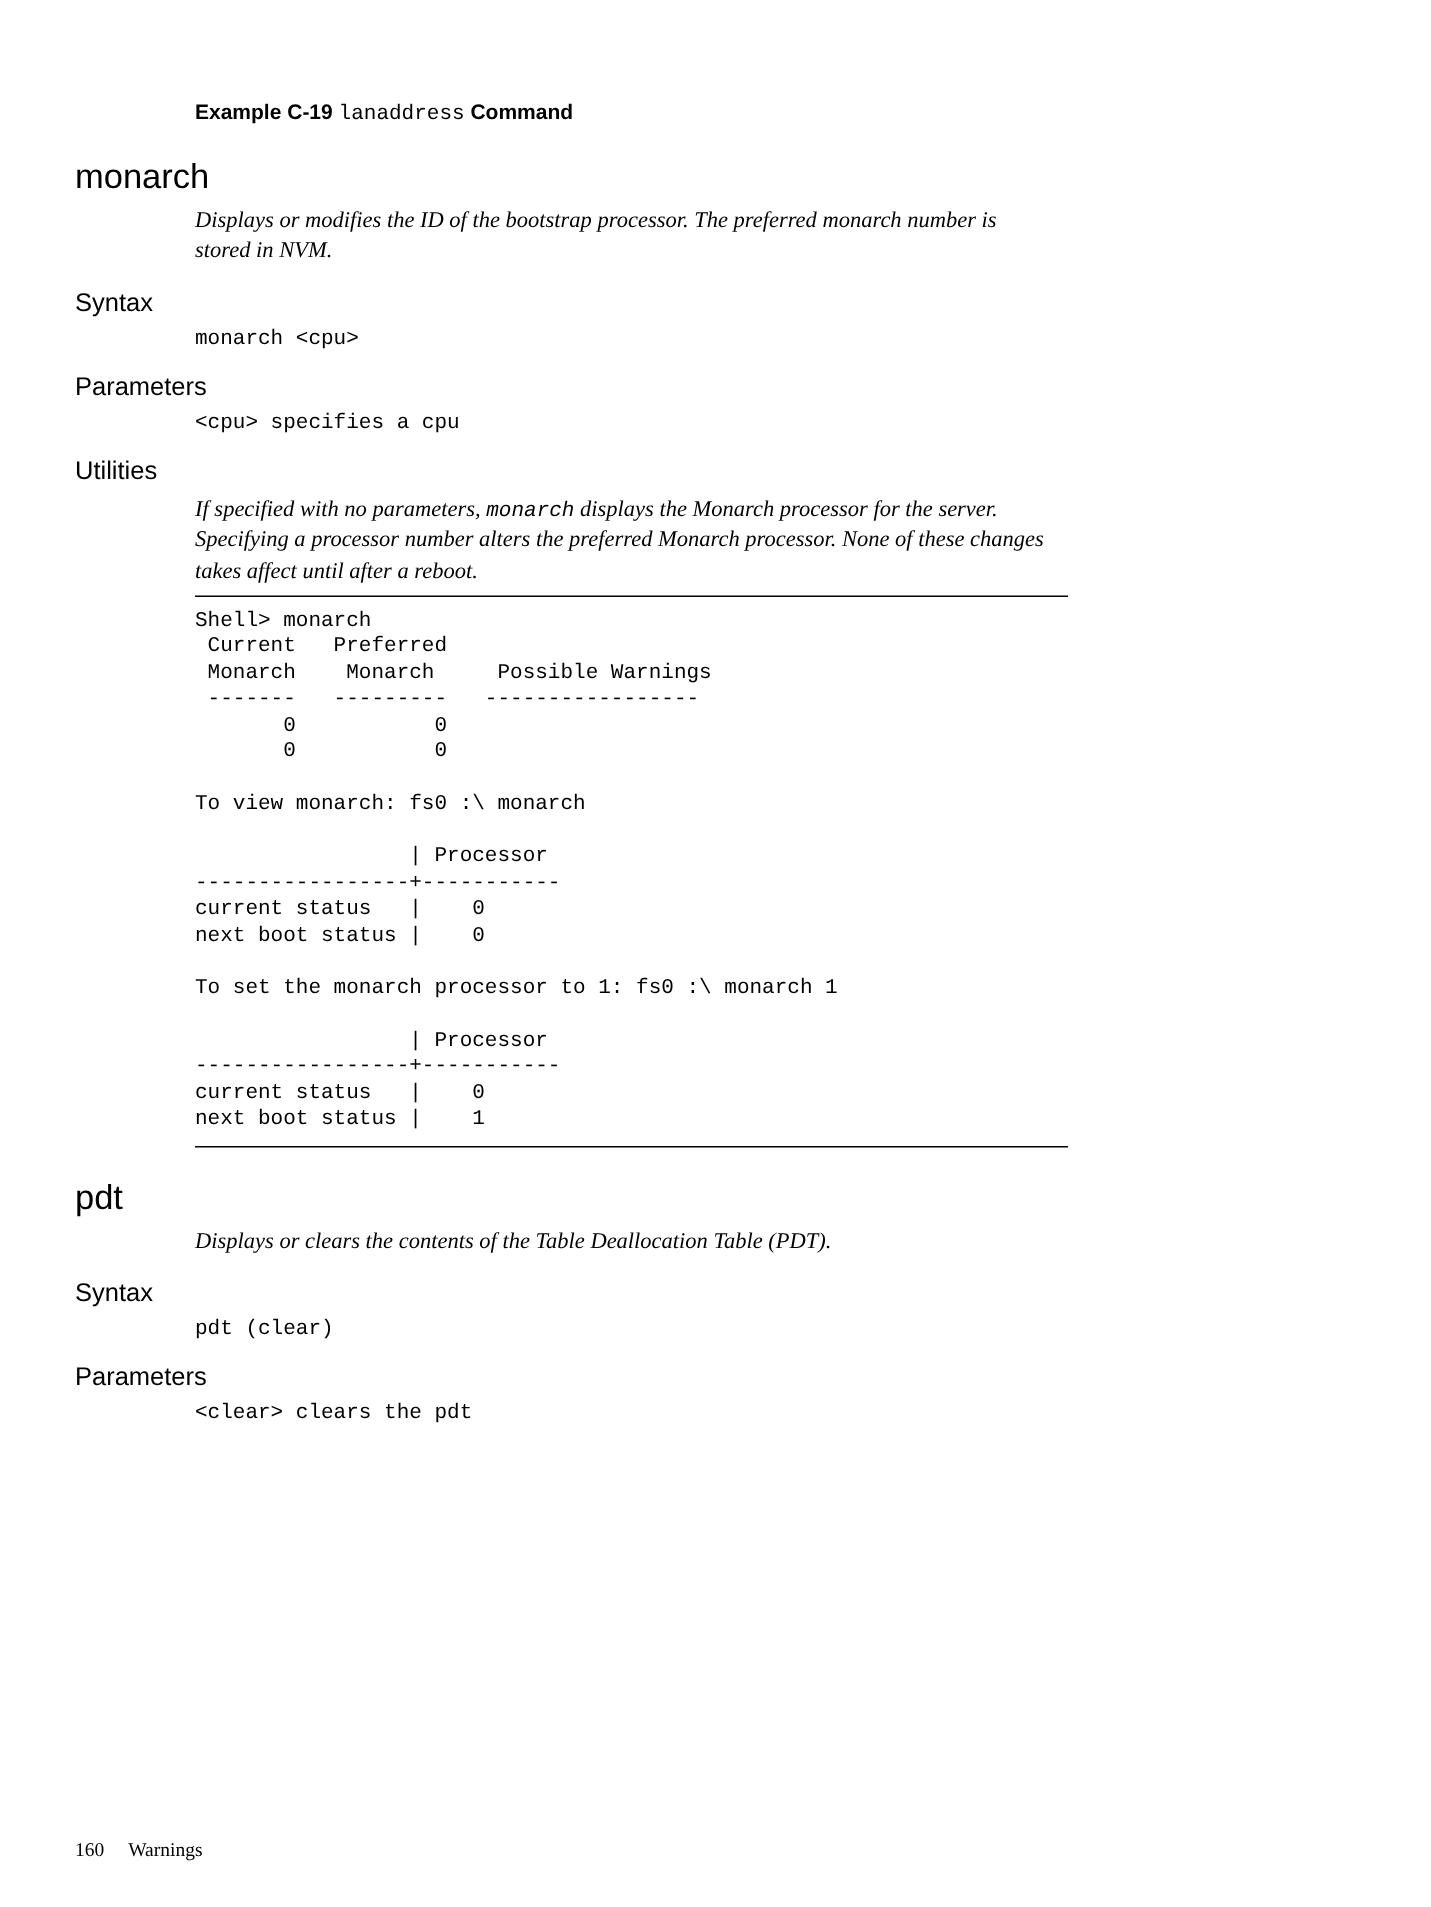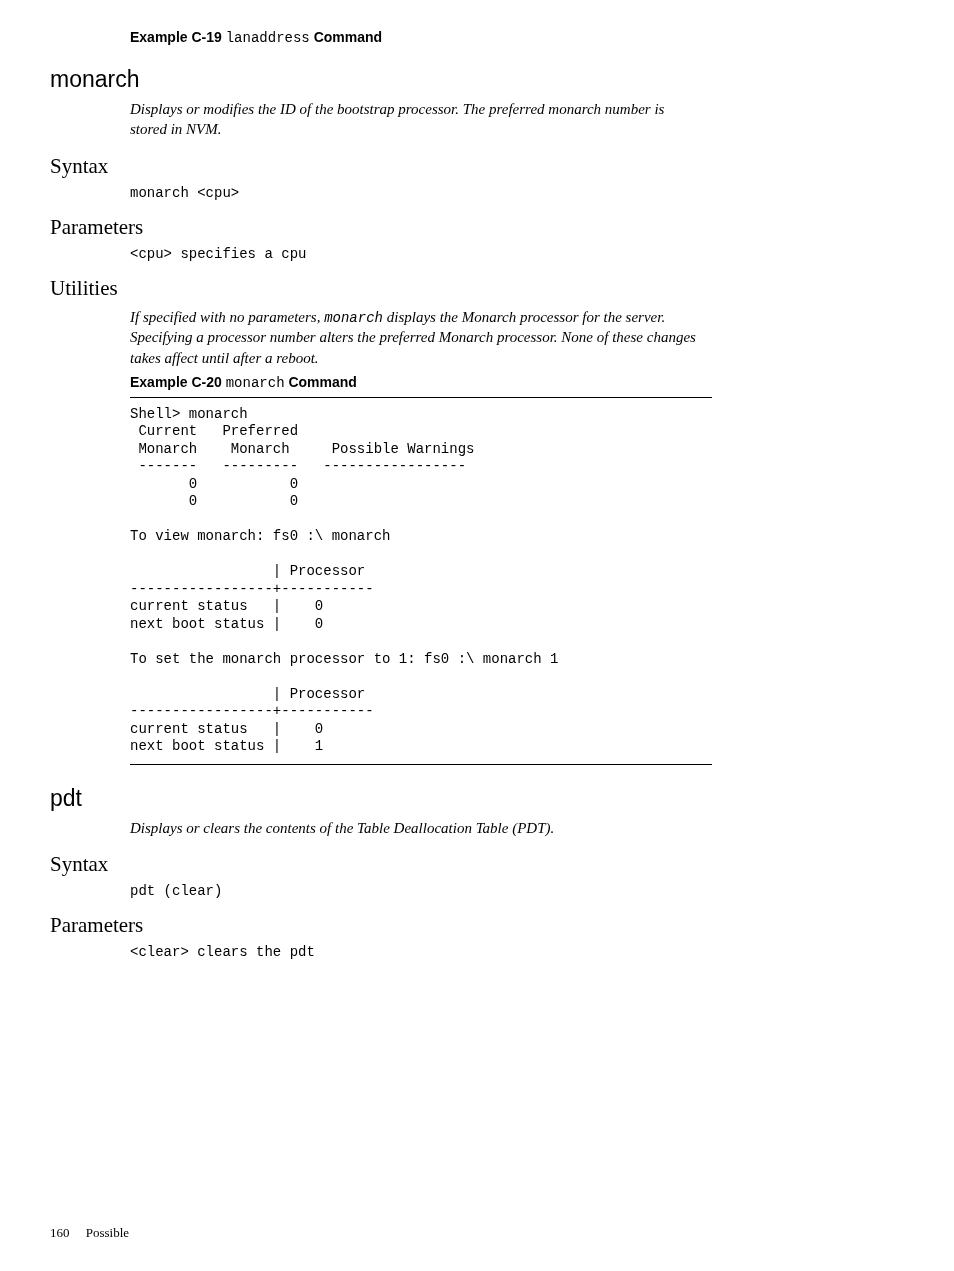--- a/index.html
+++ b/index.html
@@ -6,21 +6,21 @@
     margin: 0;
     padding: 0;
     font-family: Georgia, 'Times New Roman', serif;
     font-size: 15px;
     color: #000;
     background: #fff;
   }
   .page {
     width: 772px;
     box-sizing: border-box;
-    padding: 23px 60px 30px 50px;
+    padding: 60px 60px 30px 50px;
     position: relative;
     min-height: 1271px;
   }
   .example-head {
     font-family: Arial, Helvetica, sans-serif;
     font-size: 14px;
     margin: 6px 0 6px 80px;
   }
   .example-head .b { font-weight: bold; }
   .example-head .code { font-family: 'Courier New', monospace; font-size: 14px; }
@@ -34,23 +34,23 @@
     border-bottom: 1px solid #000;
     line-height: 1.25;
   }
   h2.section {
     font-family: Arial, Helvetica, sans-serif;
     font-weight: normal;
     font-size: 23px;
     margin: 20px 0 4px 0;
   }
   h3.sub {
-    font-family: Liberation Serif, serif;
+    font-family: Liberation Sans, sans-serif;
     font-weight: normal;
-    font-size: 21px;
+    font-size: 17px;
     margin: 14px 0 4px 0;
   }
   p.body {
     margin: 6px 12px 6px 80px;
     line-height: 1.35;
     font-style: italic;
   }
   .mono-inline { font-family: 'Courier New', monospace; font-size: 14px; }
   .paramline {
     margin: 6px 0 6px 80px;
@@ -86,27 +86,20 @@
   <div class="paramline">monarch &lt;cpu&gt;</div>
 
   <h3 class="sub">Parameters</h3>
   <div class="paramline">&lt;cpu&gt;      specifies a cpu</div>
 
   <h3 class="sub">Utilities</h3>
   <p class="body">
     <span>If specified with no parameters, </span><span class="mono-inline">monarch</span><span> displays the Monarch processor for the server. Specifying a processor number alters the preferred Monarch processor. None of these changes takes affect until after a reboot.</span>
   </p>
 
-  <div class="example-head">
-    <span class="b">Example C-20</span>
-    <span> </span>
-    <span class="code">monarch</span>
-    <span> </span>
-    <span class="b">Command</span>
-  </div>
 
   <div class="codeblock">Shell&gt; monarch
  Current   Preferred
  Monarch    Monarch     Possible Warnings
  -------   ---------   -----------------
        0           0
        0           0
 
 To view monarch: fs0 :\ monarch
 
@@ -127,16 +120,16 @@
 
   <h3 class="sub">Syntax</h3>
   <div class="paramline">pdt (clear)</div>
 
   <h3 class="sub">Parameters</h3>
   <div class="paramline">&lt;clear&gt;      clears the pdt</div>
 
   <div class="footer">
     <span>160</span>
     <span>&nbsp;&nbsp;&nbsp;</span>
-    <span>Possible</span>
+    <span>Warnings</span>
   </div>
 
 </div>
 
 </body></html>

